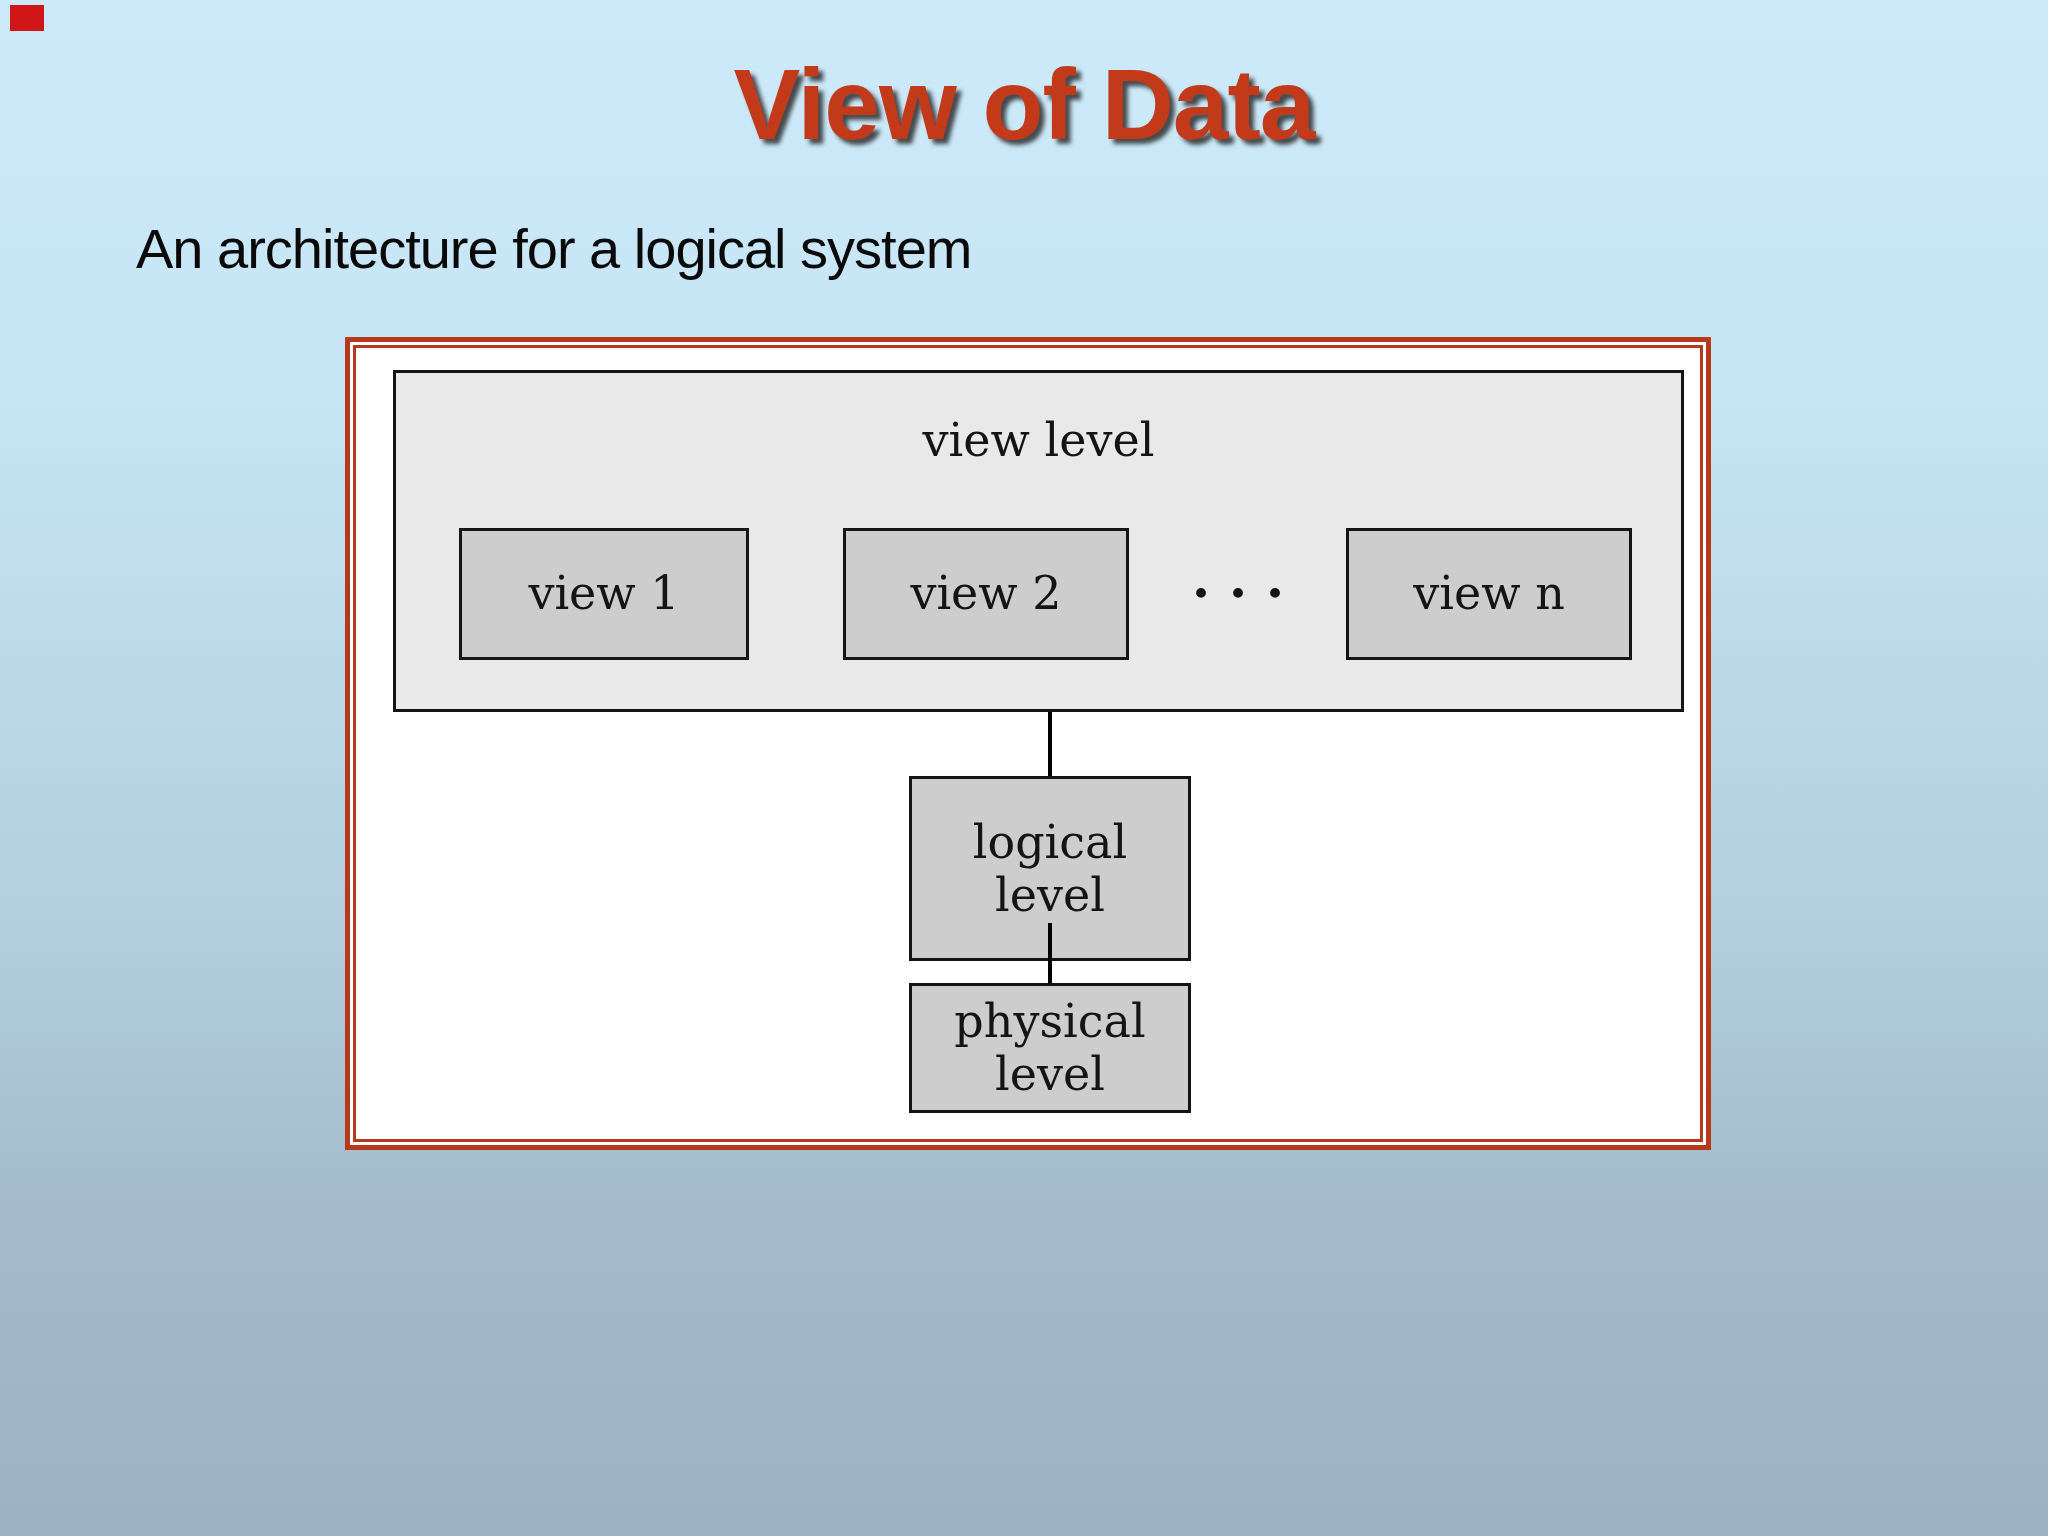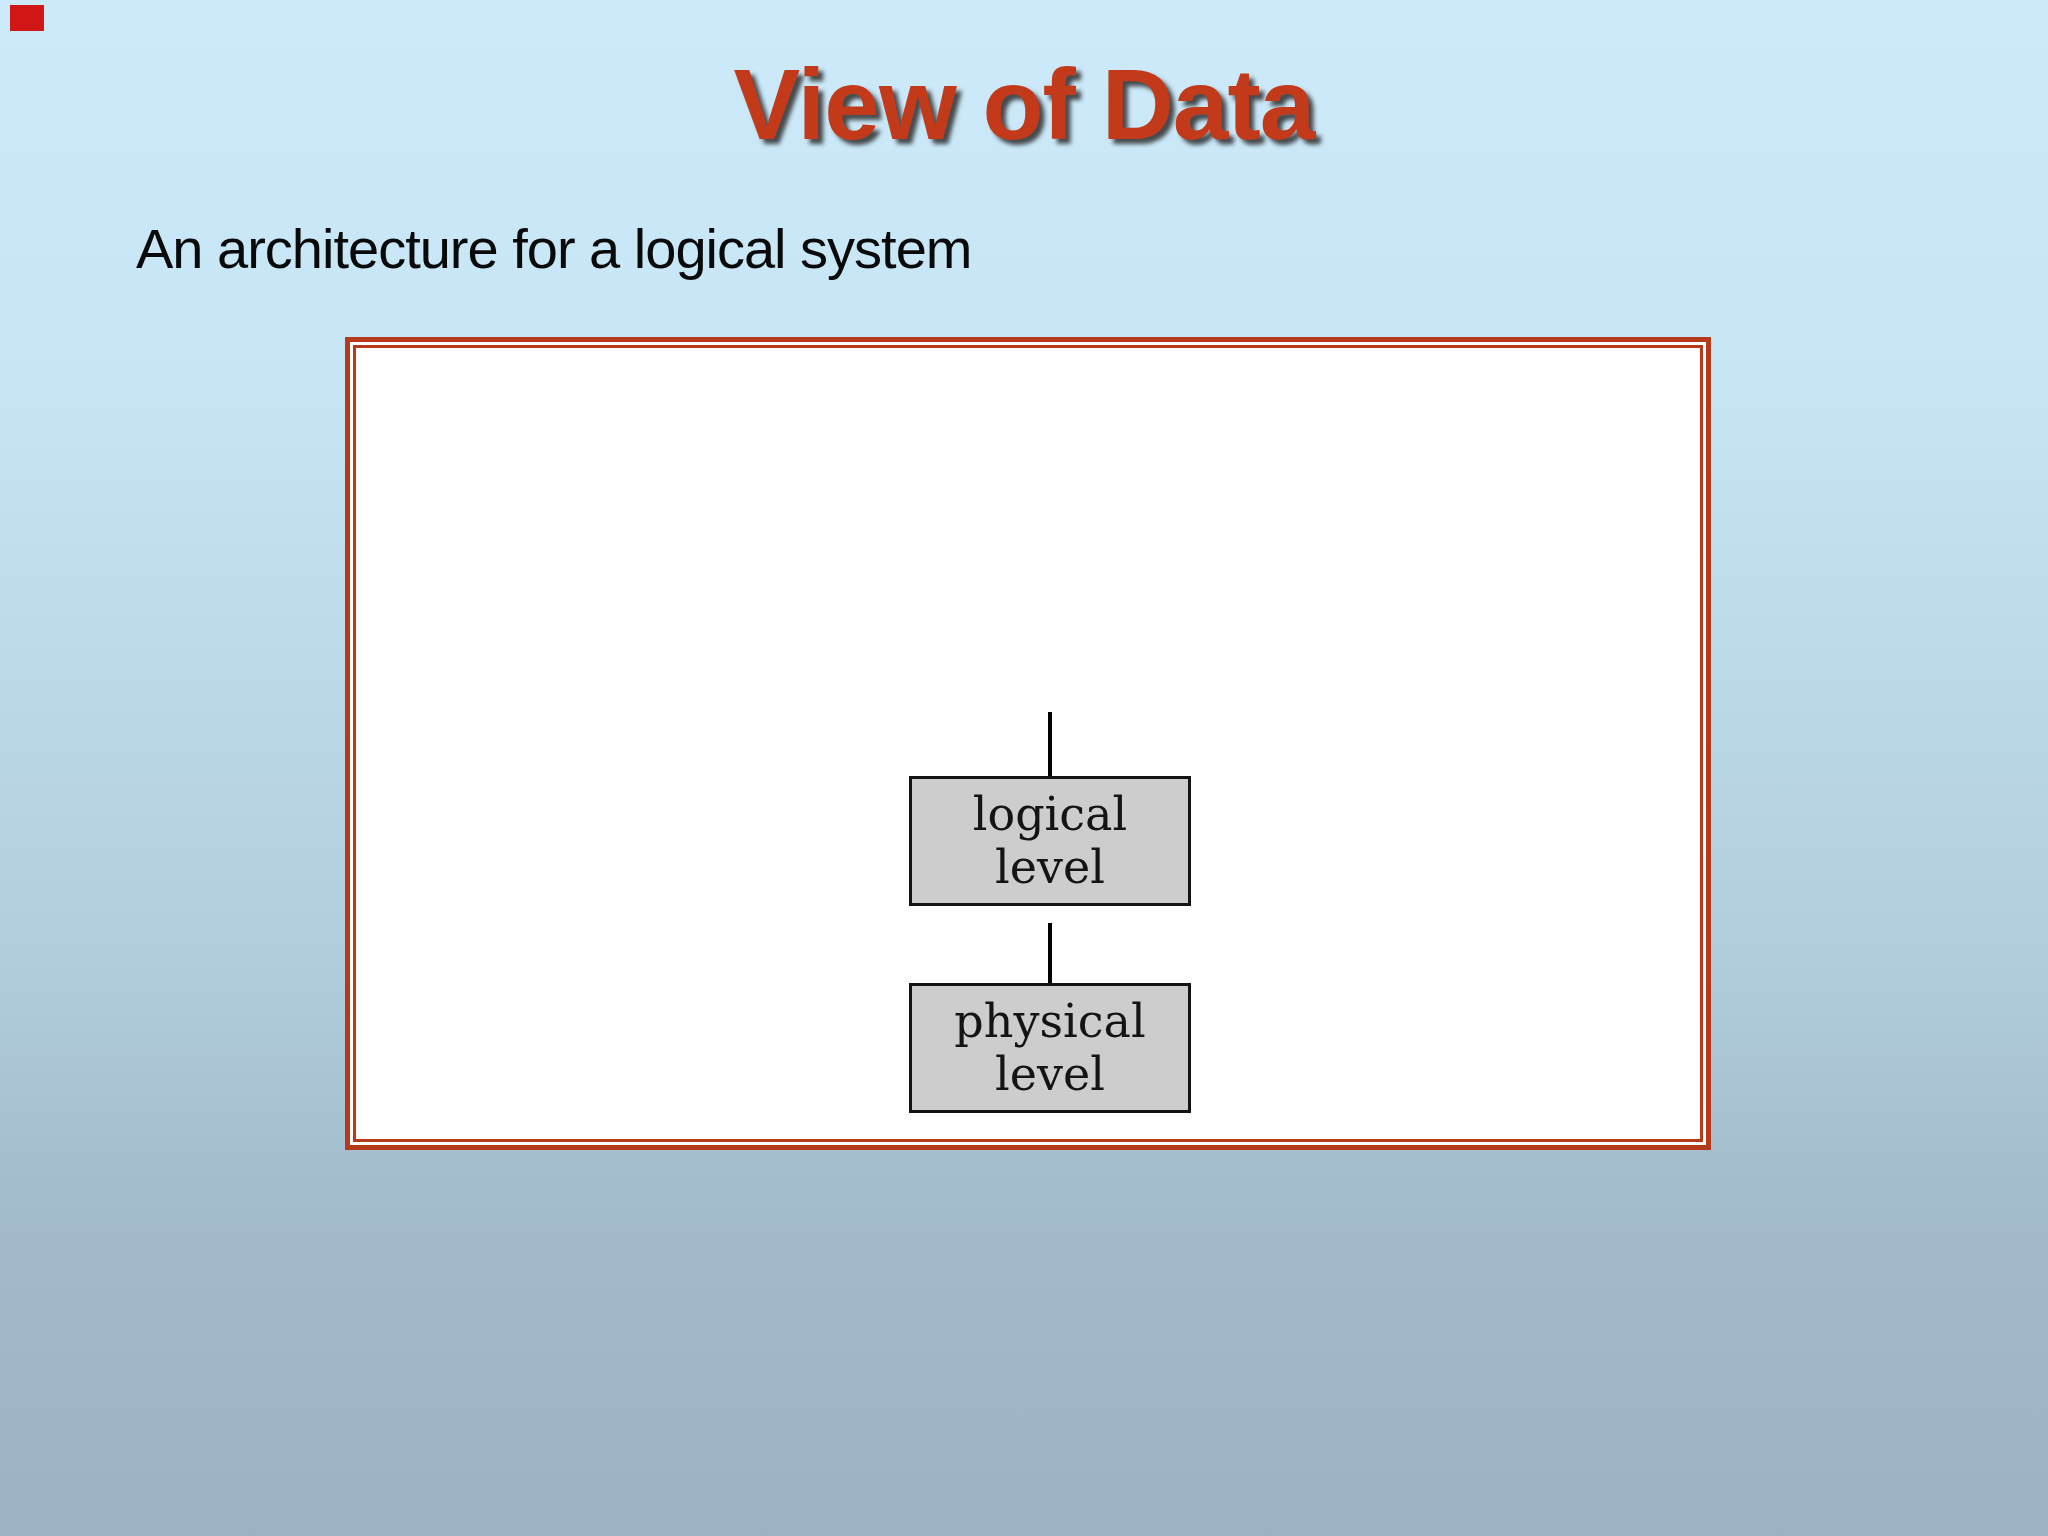--- a/index.html
+++ b/index.html
@@ -56,35 +56,42 @@
   .connector{position:absolute;width:4px;background:#000000;left:692px;}
   .conn-1{top:364px;height:64px;}
   .conn-2{top:575px;height:60px;}
   .level-box{
     position:absolute;left:553px;width:282px;
     box-sizing:border-box;background:#cdcdcd;border:3px solid #141414;
     display:flex;align-items:center;justify-content:center;
     font-family:"DejaVu Serif",serif;font-size:46px;color:#141414;
     text-align:center;line-height:1.15;white-space:pre-line;
   }
-  .box-logical{top:428px;height:130px;}
+  .box-logical{top:428px;height:185px;}
   .box-physical{top:635px;height:130px;}
 </style>
 </head>
 <body>
 
 <div class="corner-mark"></div>
 
 <div class="title">View of Data</div>
 
 <div class="subtitle">An architecture for a logical system</div>
 
 <div class="frame-outer">
   <div class="frame-inner">
 
+    <div class="panel">
+      <div class="panel-label">view level</div>
+      <div class="vbox box-view1">view 1</div>
+      <div class="vbox box-view2">view 2</div>
+      <div class="dots">•••</div>
+      <div class="vbox box-viewn">view n</div>
+    </div>
 
     <div class="connector conn-1"></div>
 
     <div class="level-box box-logical">logical
 level</div>
 
     <div class="connector conn-2"></div>
 
     <div class="level-box box-physical">physical
 level</div>

